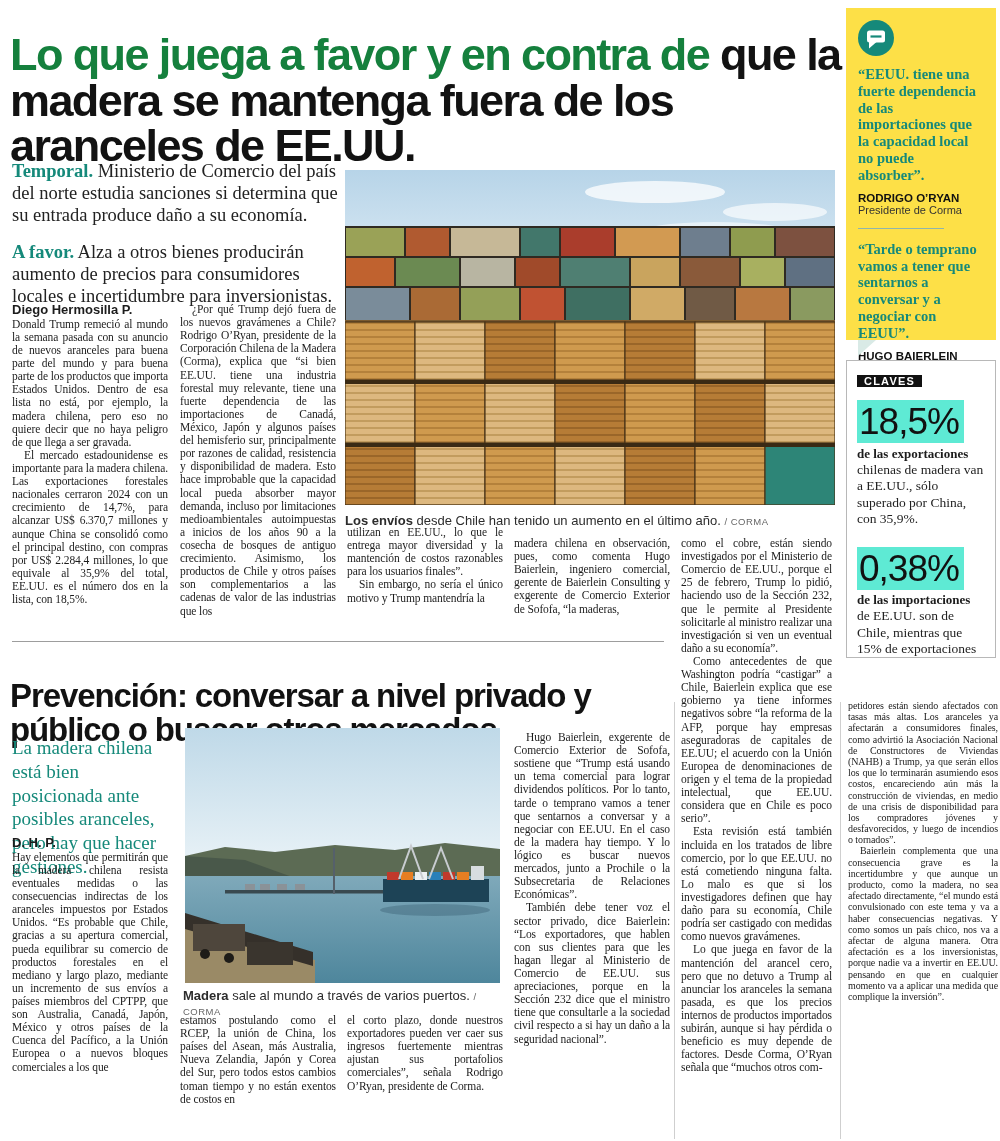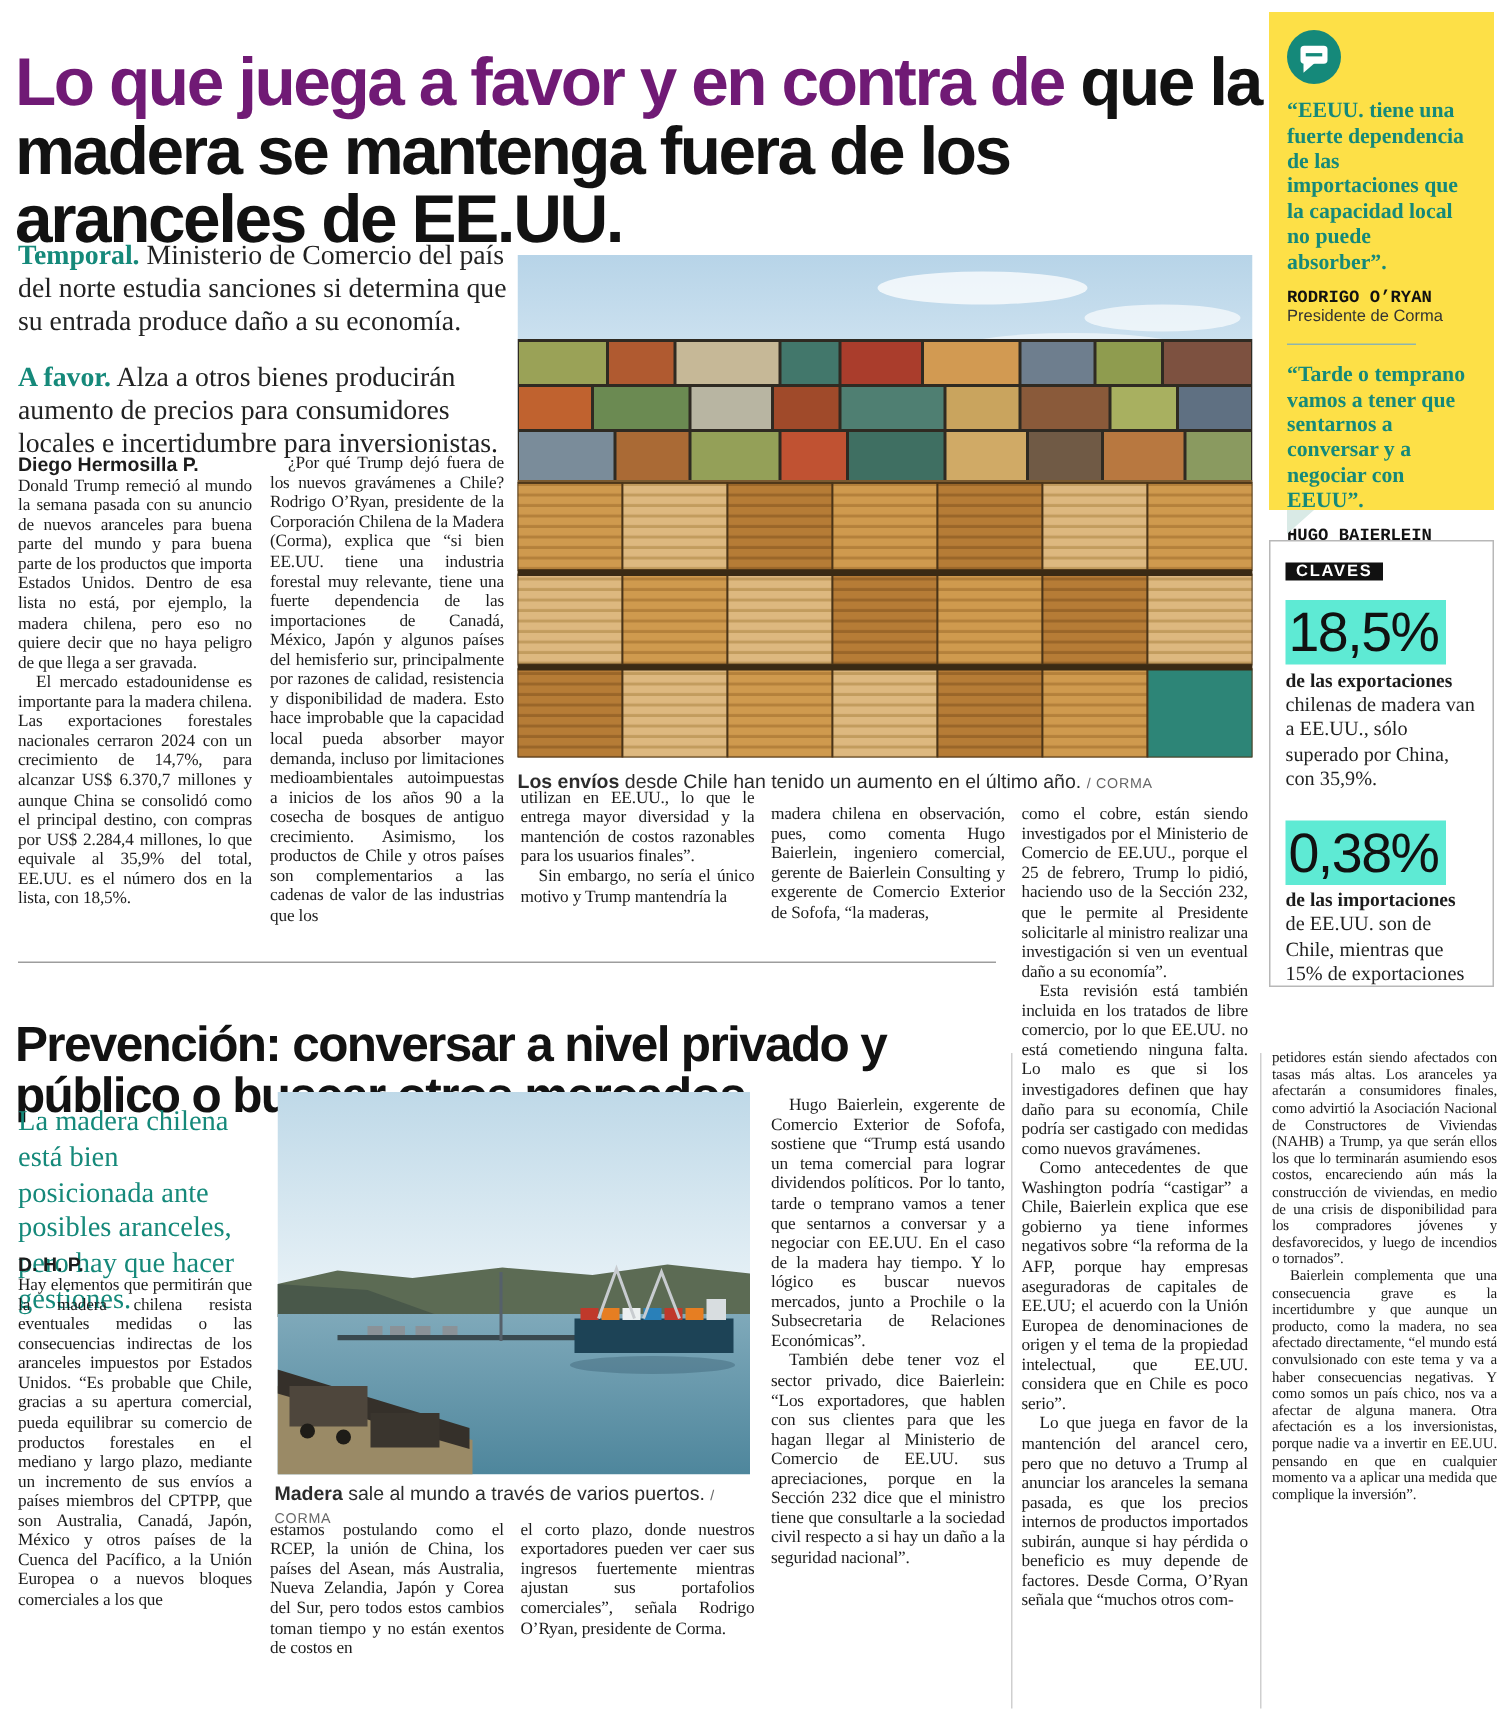--- a/index.html
+++ b/index.html
@@ -3,21 +3,21 @@
 <meta charset="utf-8">
 <style>
   html,body{margin:0;padding:0;background:#ffffff;}
   .page{position:relative;width:1000px;height:1141px;background:#fff;overflow:hidden;
         font-family:"Liberation Serif",serif;color:#1c1c1c;}
 
   
   .h1{position:absolute;left:10px;top:2px;width:838px;
       font-family:"Liberation Sans",sans-serif;font-weight:700;
       font-size:45px;line-height:1.01;letter-spacing:-1.6px;color:#121212;}
-  .h1 .accent{color:#701a75;}
+  .h1 .accent{color:#15803d;}
   .h2{position:absolute;left:10px;top:652px;width:655px;
       font-family:"Liberation Sans",sans-serif;font-weight:700;
       font-size:33px;line-height:1.02;letter-spacing:-1.1px;color:#121212;}
 
   
   .lede{position:absolute;left:12px;top:160px;width:328px;
         font-size:18.5px;line-height:1.2;color:#222;}
   .lede p{margin:0 0 14px 0;}
   .lead{color:#15897a;font-weight:700;}
   .lede2{position:absolute;left:12px;top:736px;width:162px;
@@ -55,21 +55,21 @@
   .hrule{position:absolute;left:12px;top:641px;width:652px;height:1px;background:#9d9d9d;}
   .vrule1{position:absolute;left:674px;top:702px;width:1px;height:437px;background:#cfcfcf;}
   .vrule2{position:absolute;left:840px;top:702px;width:1px;height:437px;background:#cfcfcf;}
 
   
   .quotebox{position:absolute;left:846px;top:8px;width:150px;height:332px;
             background:#fde047;box-sizing:border-box;padding:12px 12px;}
   .quotebox .tail{position:absolute;left:12px;top:332px;width:0;height:0;
             border-left:18px solid #d9eae6;border-bottom:16px solid transparent;}
   .qtext{font-size:14.5px;line-height:1.16;font-weight:700;color:#15897a;margin:10px 0 8px 0;}
-  .qname{font-family:Liberation Mono, monospace;font-weight:700;font-size:11.5px;color:#111;}
+  .qname{font-family:Liberation Sans, sans-serif;font-weight:700;font-size:11.5px;color:#111;}
   .qrole{font-family:"Liberation Sans",sans-serif;font-size:11px;color:#333;margin-bottom:6px;}
   .qdiv{width:86px;height:1px;background:#8fb5ac;margin:12px 0 12px 0;}
 
   
   .claves{position:absolute;left:846px;top:360px;width:150px;height:298px;
           background:#fff;border:1px solid #b8b8b8;box-sizing:border-box;
           padding:10px 10px;overflow:hidden;}
   .ctag{display:inline-block;background:#111;color:#fff;
         font-family:"Liberation Sans",sans-serif;font-weight:700;font-size:11px;
         letter-spacing:1.2px;padding:0 7px;}
@@ -190,22 +190,22 @@
   </div>
   <div class="col c3">
     <p>utilizan en EE.UU., lo que le entrega mayor diversidad y la mantención de costos razonables para los usuarios finales”.</p>
     <p class="ind">Sin embargo, no sería el único motivo y Trump mantendría la</p>
   </div>
   <div class="col c4">
     <p>madera chilena en observación, pues, como comenta Hugo Baierlein, ingeniero comercial, gerente de Baierlein Consulting y exgerente de Comercio Exterior de Sofofa, “la maderas,</p>
   </div>
   <div class="col c5">
     <p>como el cobre, están siendo investigados por el Ministerio de Comercio de EE.UU., porque el 25 de febrero, Trump lo pidió, haciendo uso de la Sección 232, que le permite al Presidente solicitarle al ministro realizar una investigación si ven un eventual daño a su economía”.</p>
+    <p class="ind">Como antecedentes de que Washington podría “castigar” a Chile, Baierlein explica que ese gobierno ya tiene informes negativos sobre “la reforma de la AFP, porque hay empresas aseguradoras de capitales de EE.UU; el acuerdo con la Unión Europea de denominaciones de origen y el tema de la propiedad intelectual, que EE.UU. considera que en Chile es poco serio”.</p>
     <p class="ind">Esta revisión está también incluida en los tratados de libre comercio, por lo que EE.UU. no está cometiendo ninguna falta. Lo malo es que si los investigadores definen que hay daño para su economía, Chile podría ser castigado con medidas como nuevos gravámenes.</p>
-    <p class="ind">Como antecedentes de que Washington podría “castigar” a Chile, Baierlein explica que ese gobierno ya tiene informes negativos sobre “la reforma de la AFP, porque hay empresas aseguradoras de capitales de EE.UU; el acuerdo con la Unión Europea de denominaciones de origen y el tema de la propiedad intelectual, que EE.UU. considera que en Chile es poco serio”.</p>
     <p class="ind">Lo que juega en favor de la mantención del arancel cero, pero que no detuvo a Trump al anunciar los aranceles la semana pasada, es que los precios internos de productos importados subirán, aunque si hay pérdida o beneficio es muy depende de factores. Desde Corma, O’Ryan señala que “muchos otros com-</p>
   </div>
 
   <div class="hrule"></div>
   <div class="vrule1"></div>
   <div class="vrule2"></div>
 
   <h2 class="h2">Prevención: conversar a nivel privado y público o buscar otros mercados</h2>
   <div class="lede2">La madera chilena está bien posicionada ante posibles aranceles, pero hay que hacer gestiones.</div>
 

